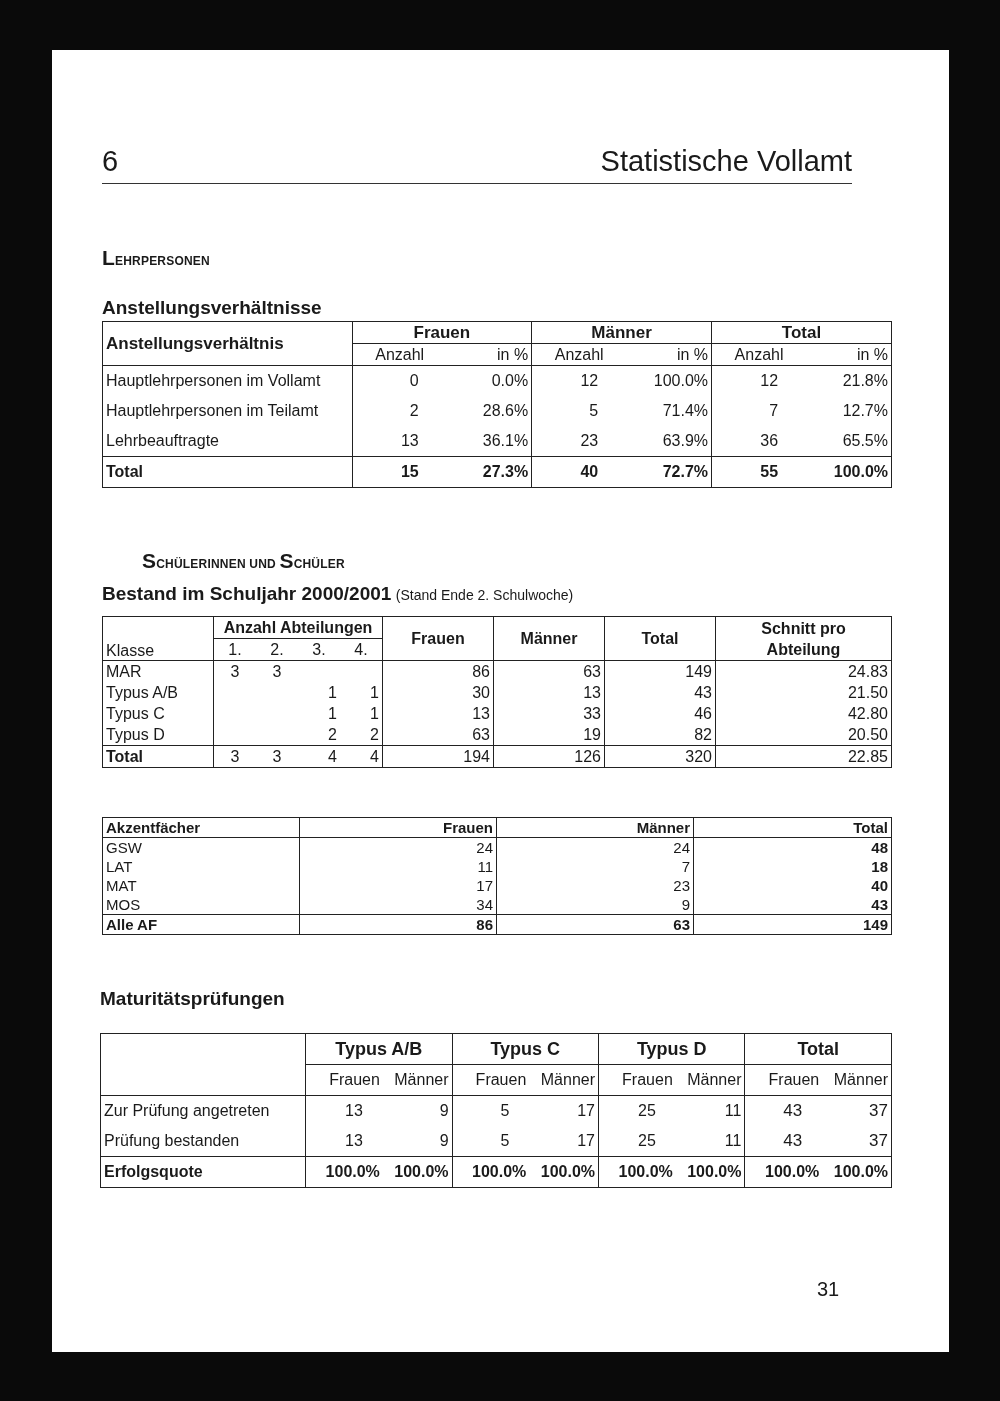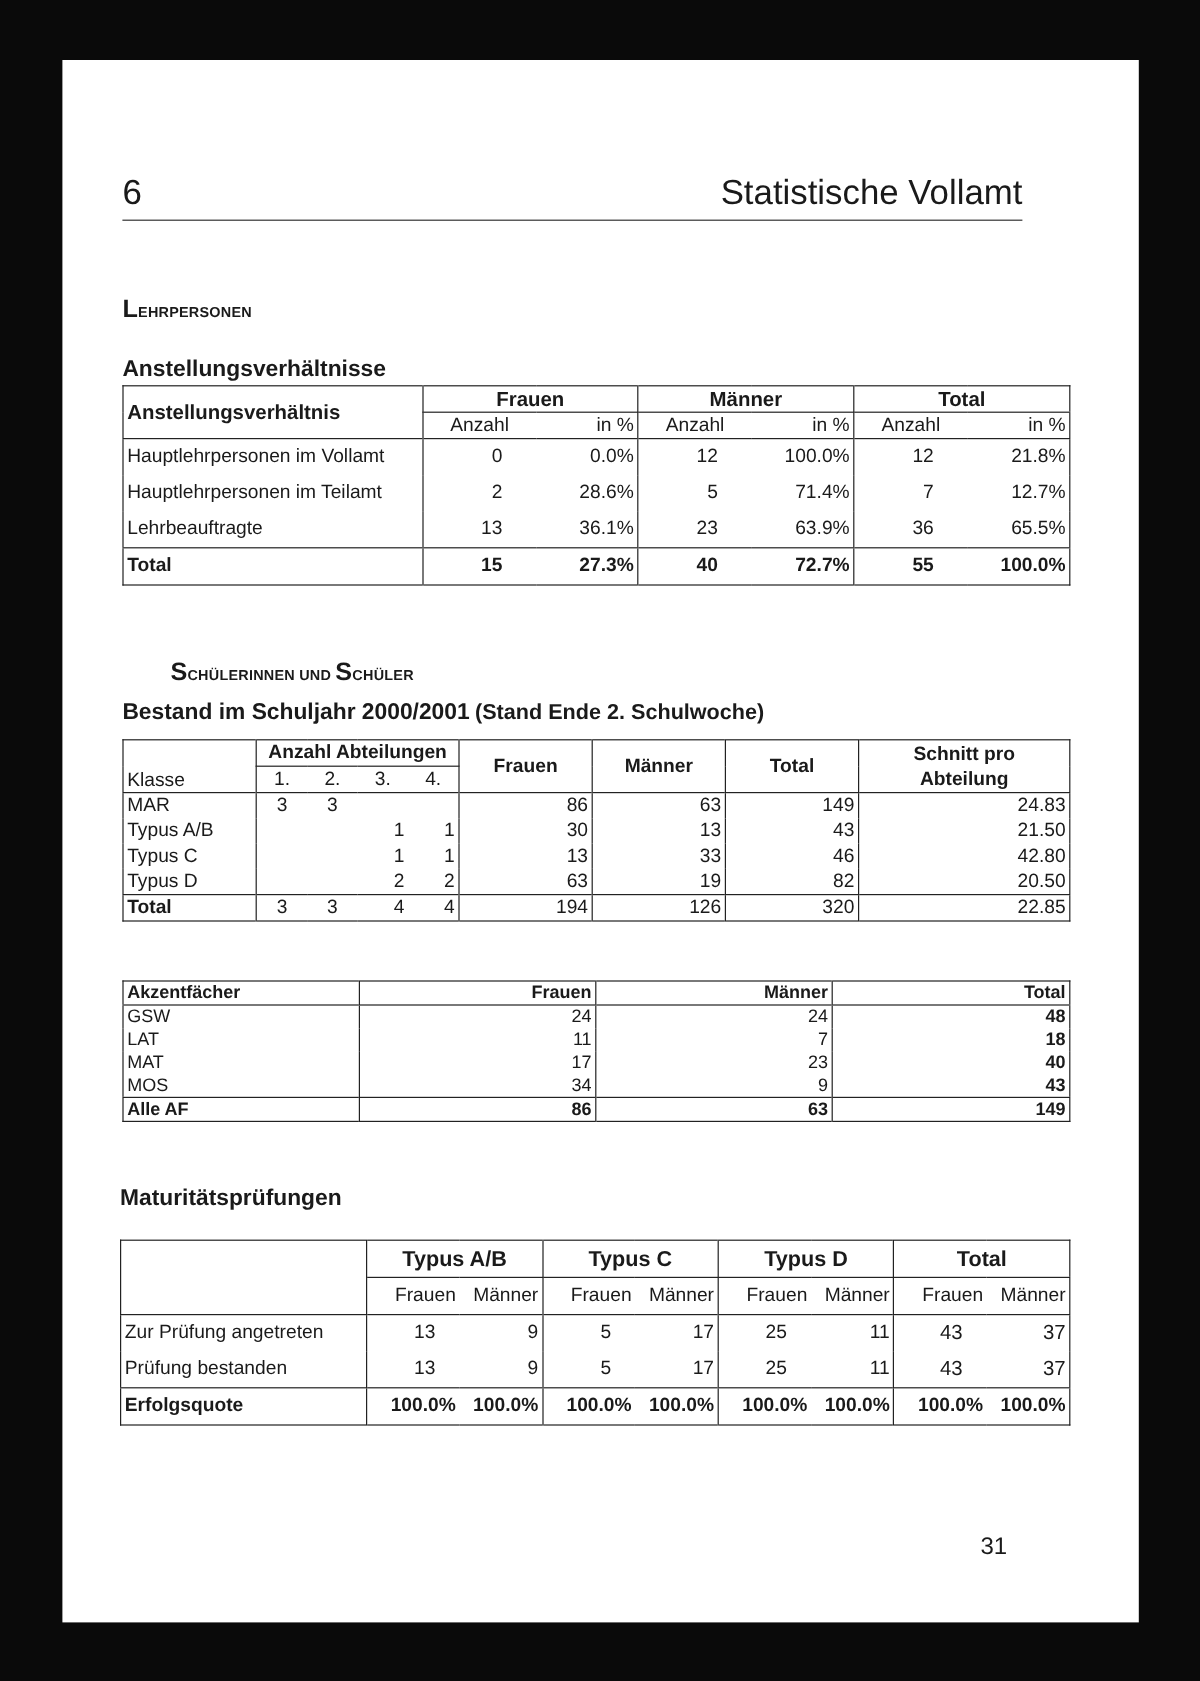--- a/index.html
+++ b/index.html
@@ -16,21 +16,21 @@
   .chapter-header {
     position: absolute; left: 50px; top: 93px; width: 750px; height: 40px;
     border-bottom: 1.5px solid #333;
   }
   .chapter-num { position: absolute; left: 0; top: 2px; font-size: 29px; }
   .chapter-title { position: absolute; right: 0; top: 2px; font-size: 29px; }
   .sec-title { font-size: 21px; font-weight: bold; letter-spacing: 0.2px; }
   .sec-title .big { font-size: 21px; }
   .sec-title .small { font-size: 12px; }
   .sub-title { font-size: 19px; font-weight: bold; }
-  .sub-note { font-size: 18px; font-weight: bold; }
+  .sub-note { font-size: 14px; font-weight: normal; }
 
   table { border-collapse: collapse; position: absolute; }
   td, th { padding: 0 3px; white-space: nowrap; }
 
   
   #t1 { left: 50px; top: 271px; width: 790px; font-size: 16px; border: 1.5px solid #222; }
   #t1 td { height: 30px; }
   #t1 .h1 td { height: 21px; }
   #t1 .h2 td { height: 21px; }
   #t1 .lbl { width: 244px; border-right: 1.5px solid #222; }

